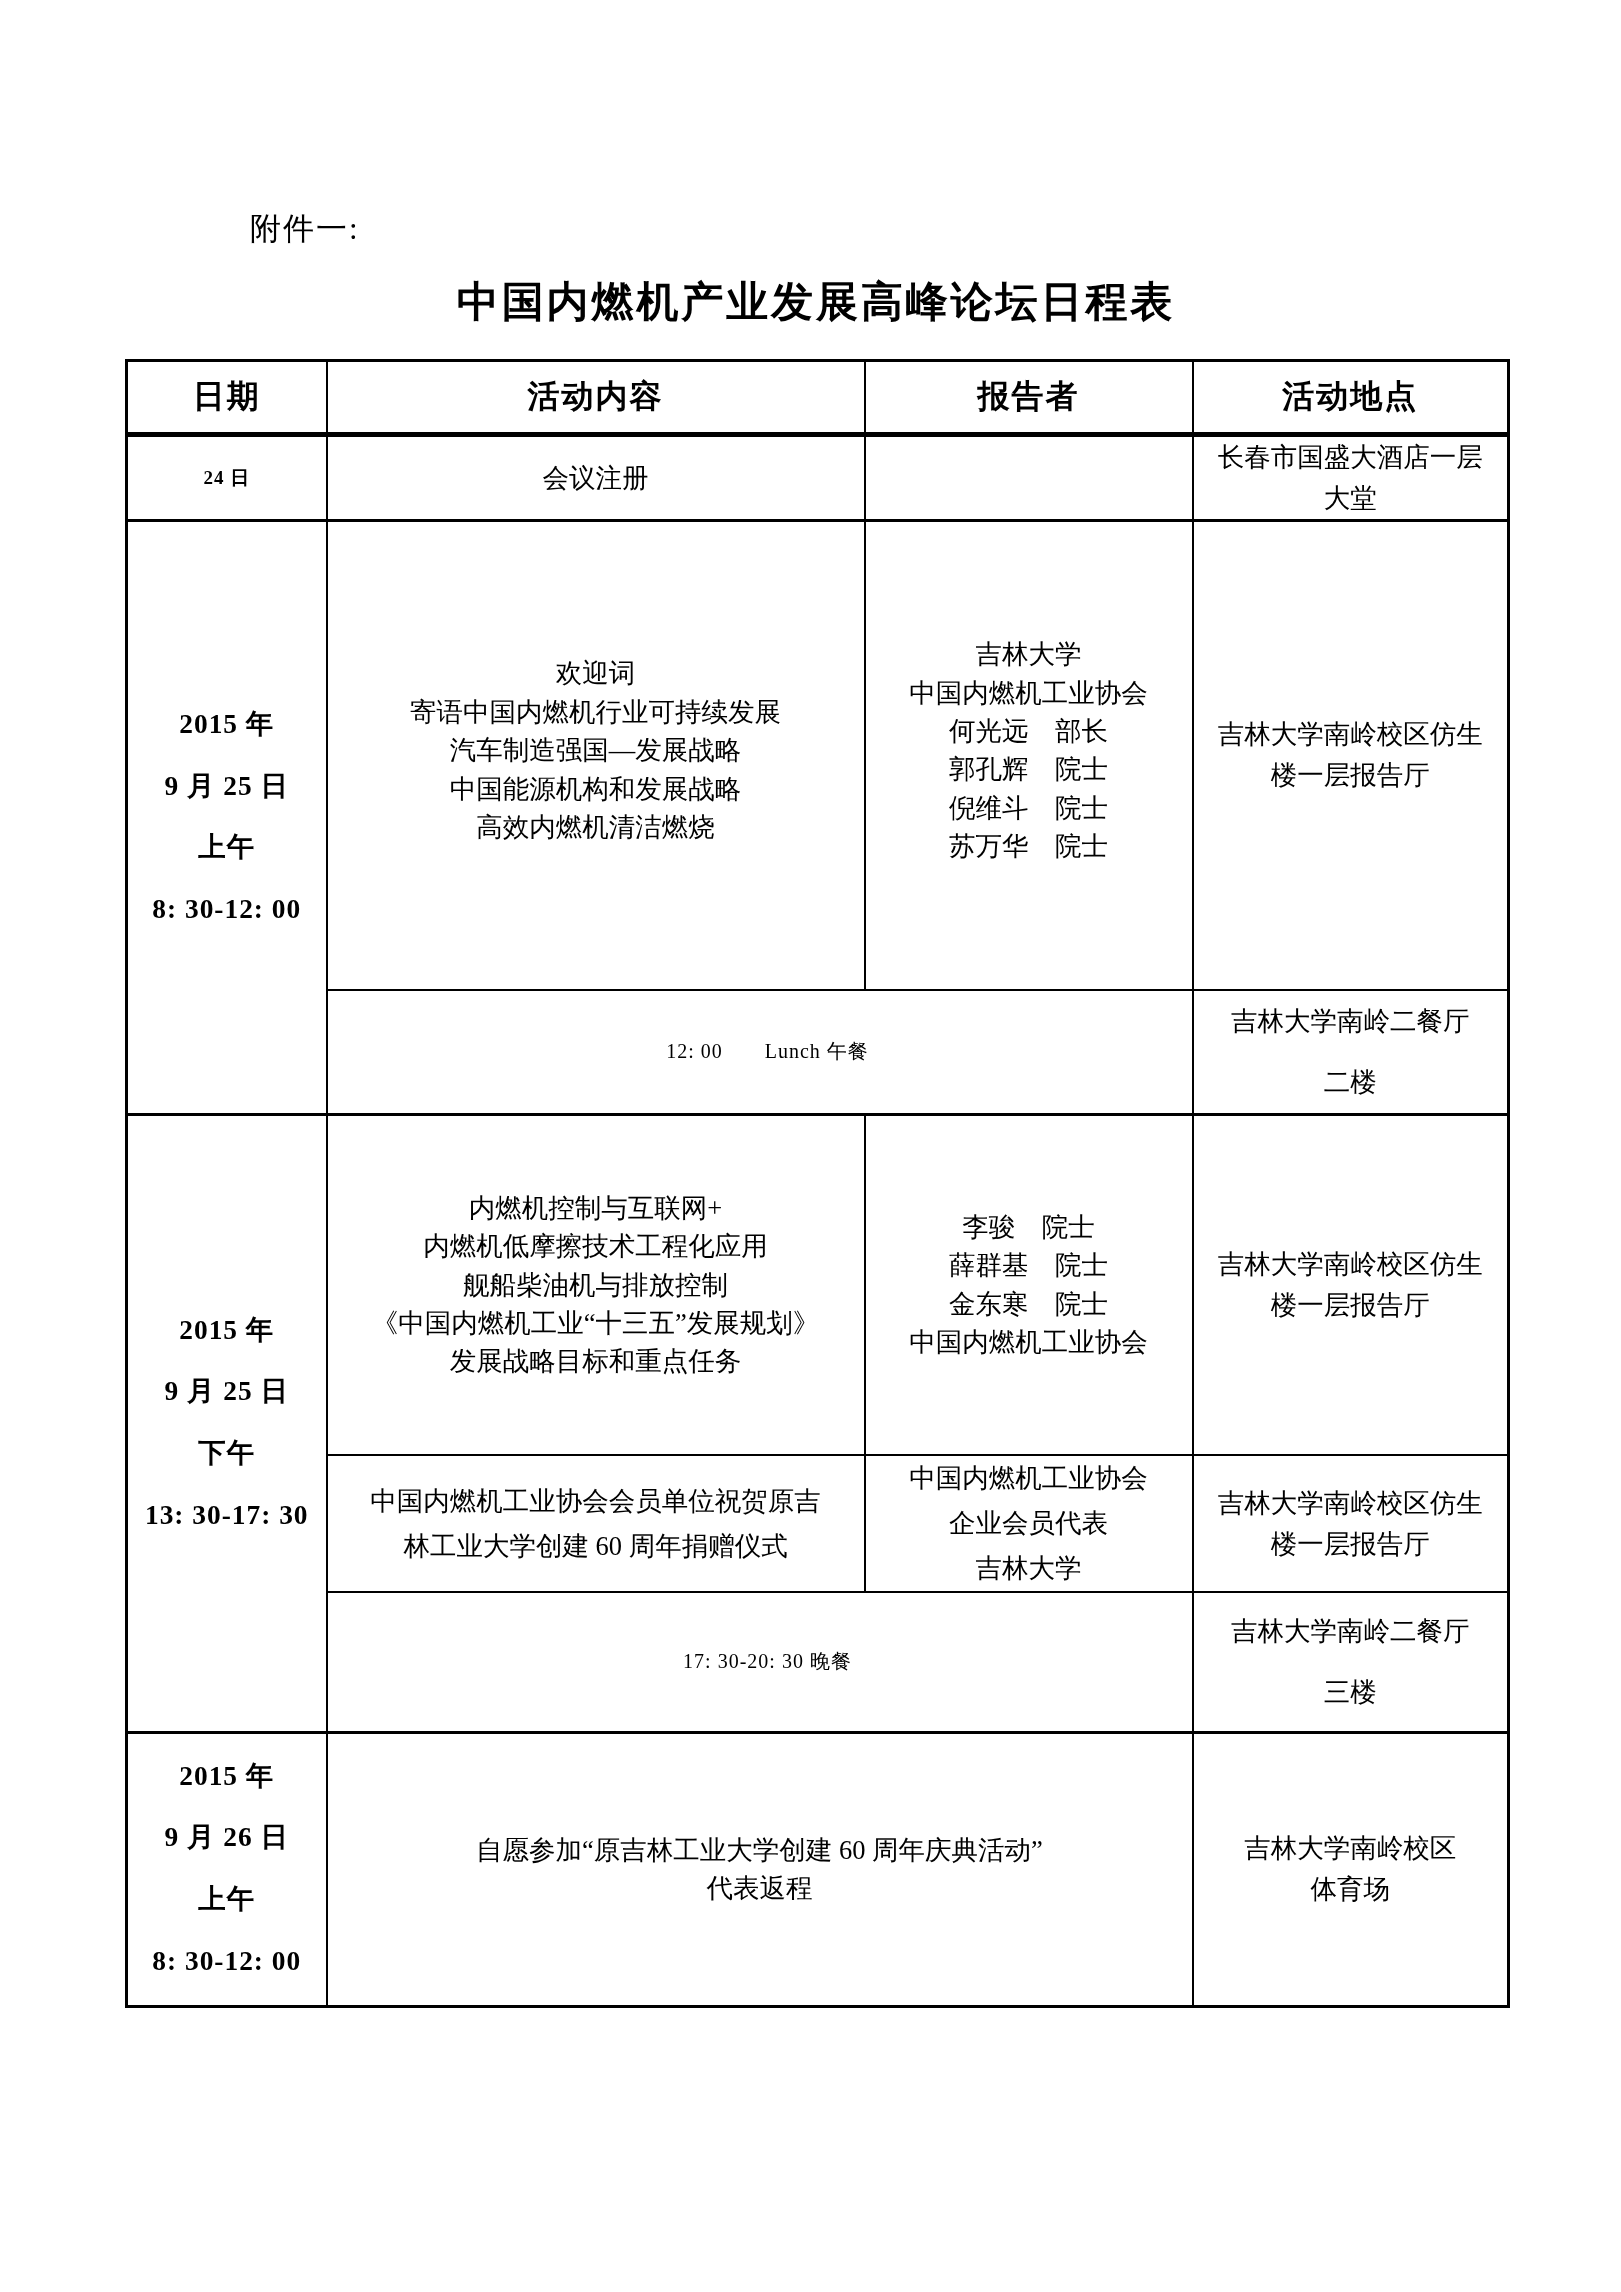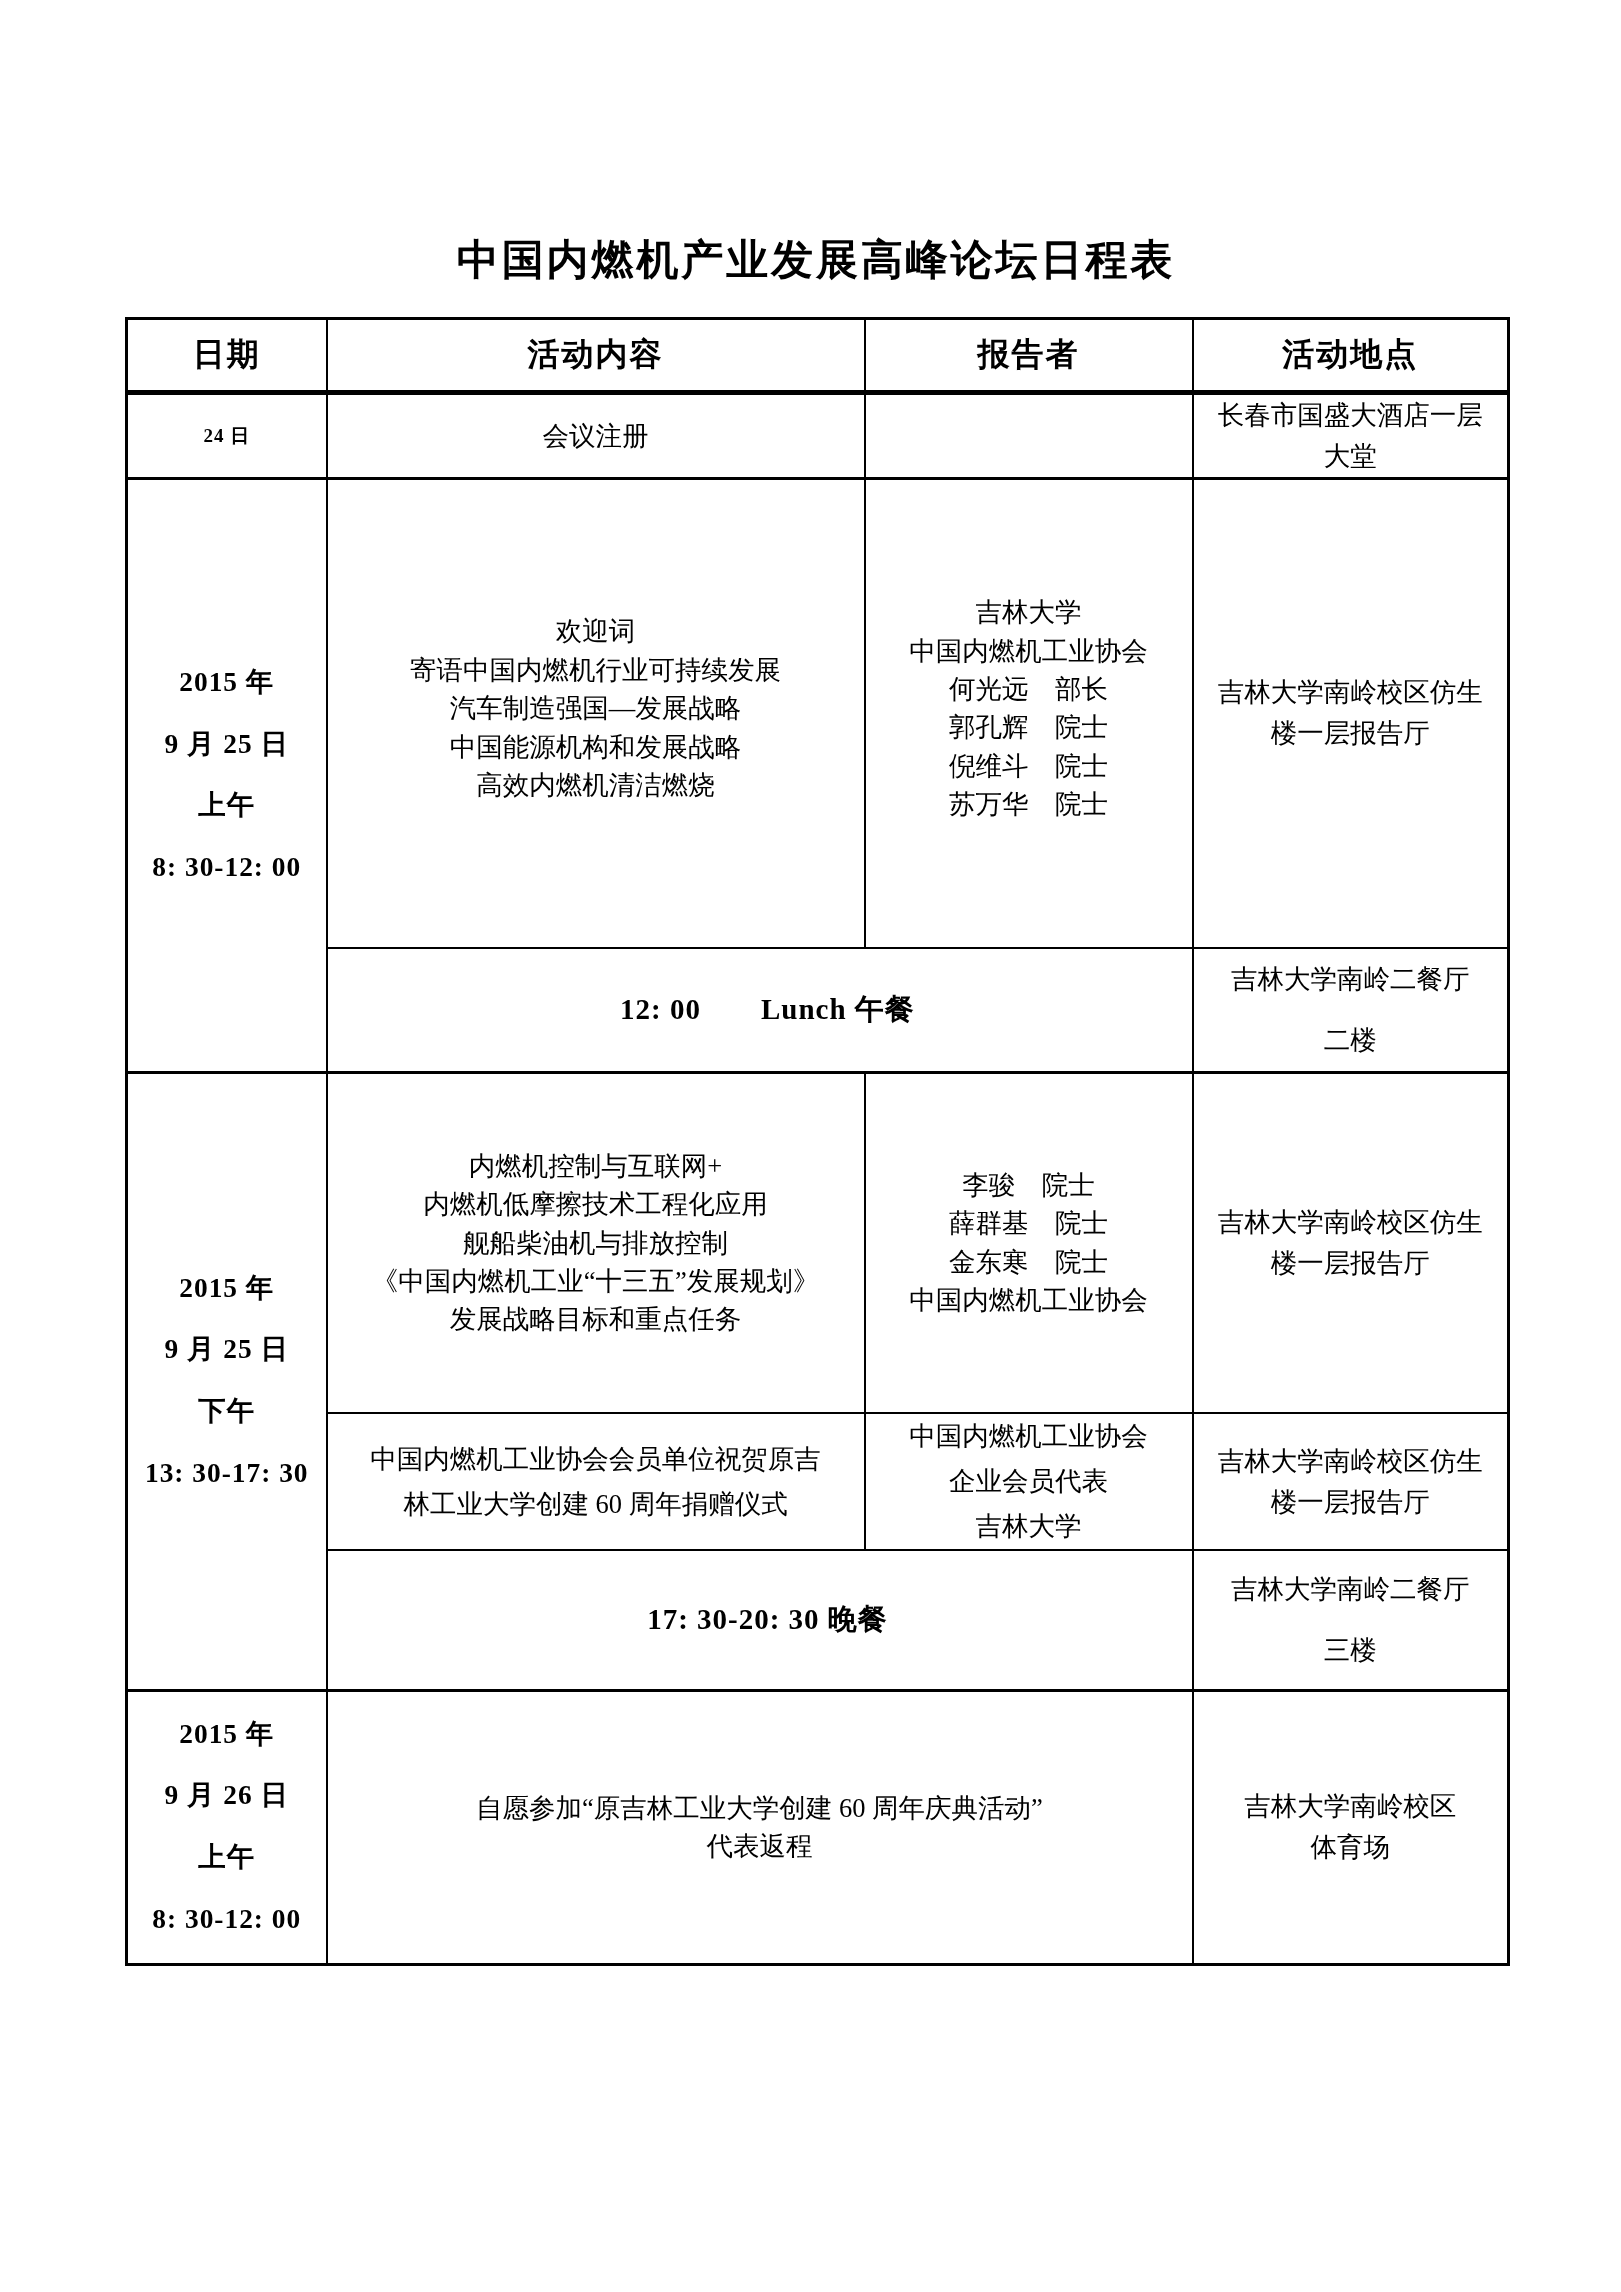--- a/index.html
+++ b/index.html
@@ -71,21 +71,21 @@
 
   .pre { white-space: pre-line; }
   .date-cell {
     font-weight: bold;
     font-size: 27.4px;
     white-space: pre-line;
     line-height: 2.25;
     letter-spacing: 1px;
   }
   .small-date { font-size: 19px; font-weight: bold; letter-spacing: 1px; }
-  .meal-cell { font-weight: bold; font-size: 29px; letter-spacing: 1px; padding-left: 16px; }
+  .meal-cell { font-weight: normal; font-size: 20px; letter-spacing: 1px; padding-left: 16px; }
   .list-cell {
     height: 100%;
     display: flex;
     flex-direction: column;
     justify-content: space-between;
     align-items: stretch;
   }
   .list-cell .item { white-space: pre-line; line-height: 1.45; }
   .pad-morning { padding: 29px 5.9px 39px 5.9px; }
   .pad-afternoon { padding: 27.4px 5.9px 27.4px 5.9px; }
@@ -93,20 +93,21 @@
   .loc-normal { line-height: 1.55; }
   .loc-spread { line-height: 2.3; }
   .rep-3line { line-height: 1.7; }
   .don-2line { line-height: 1.7; }
 </style>
 </head>
 <body>
 
 <div class="page">
 
+  <div class="attachment">附件一:</div>
 
   <div class="doc-title">中国内燃机产业发展高峰论坛日程表</div>
 
   <table class="schedule">
     <colgroup>
       <col class="c1">
         <col class="c2">
         <col class="c3">
         <col class="c4">
     </colgroup>

